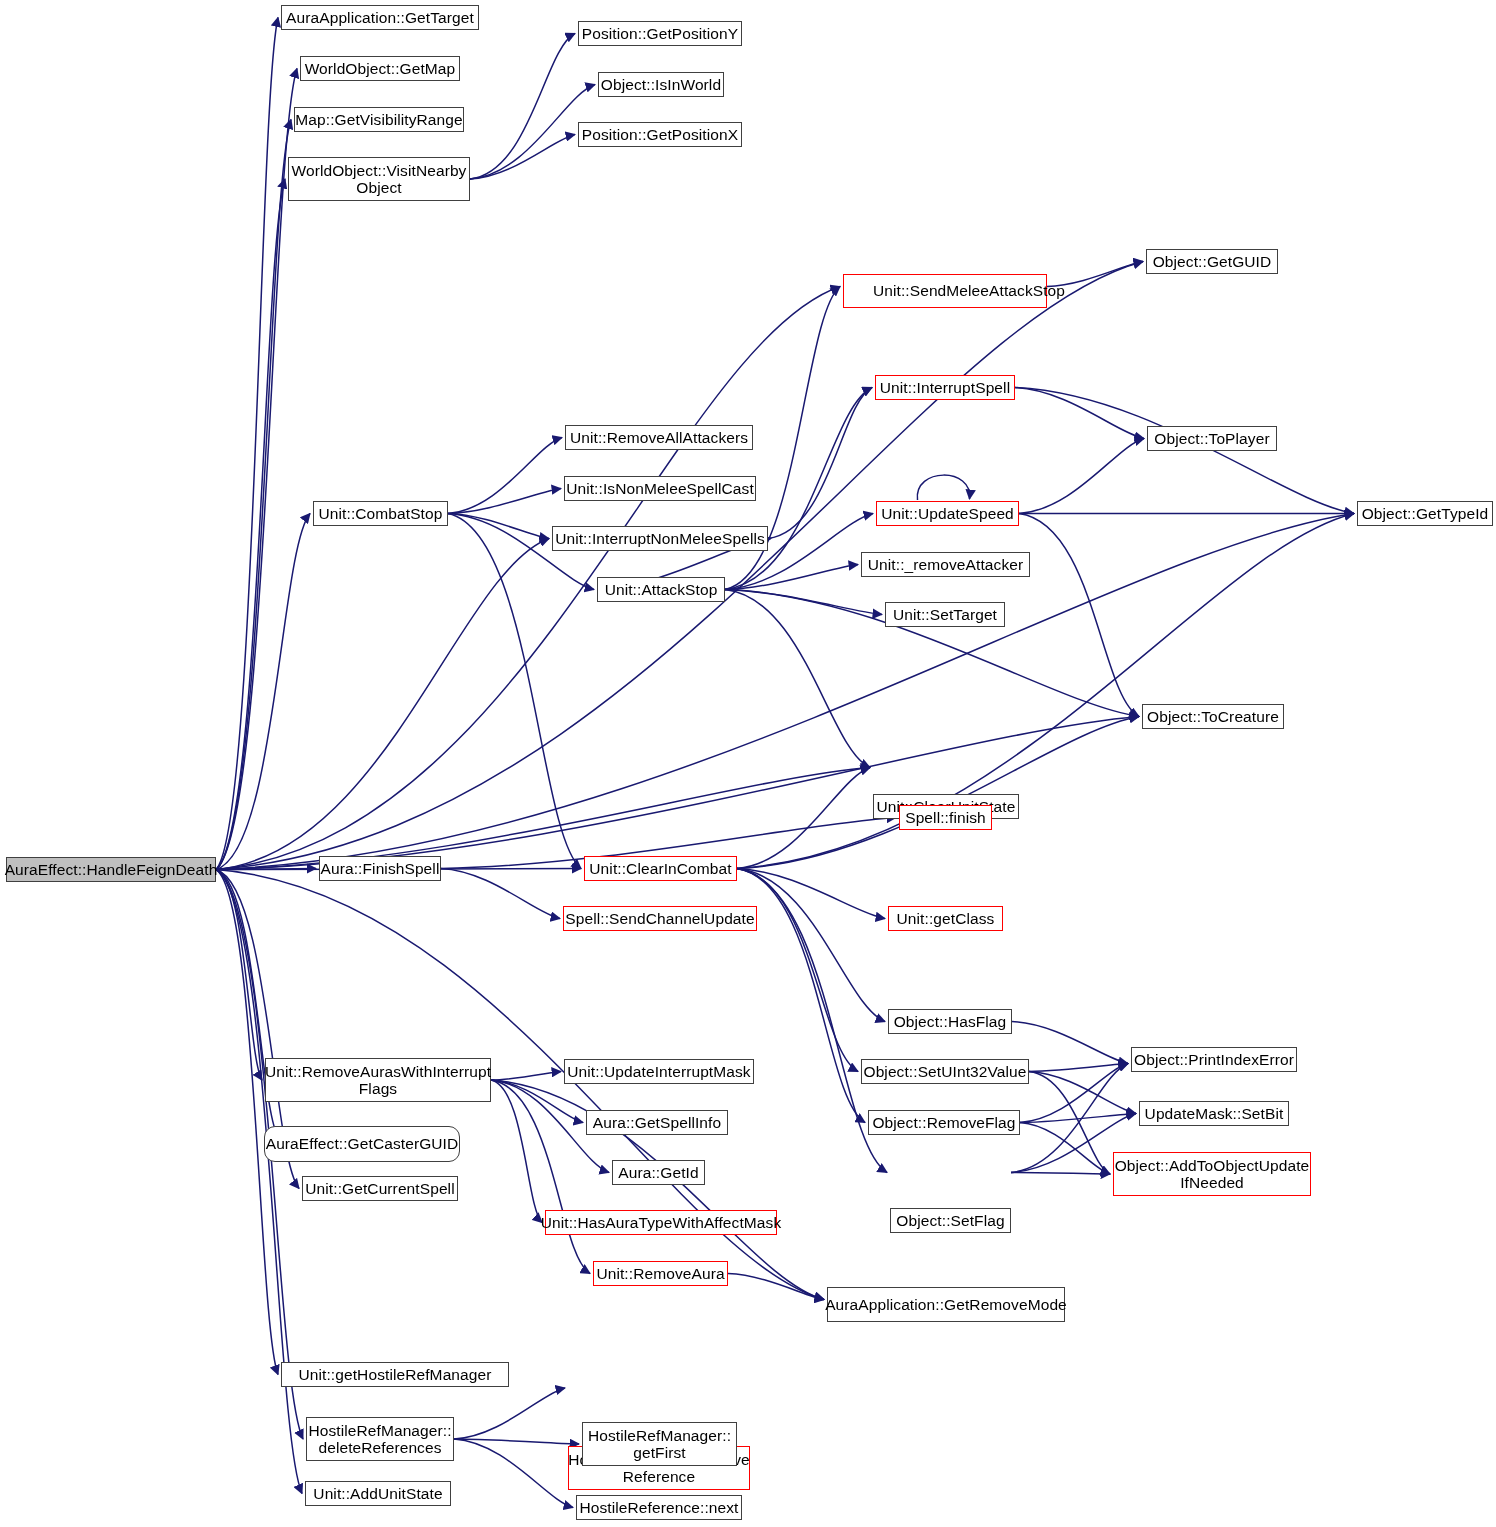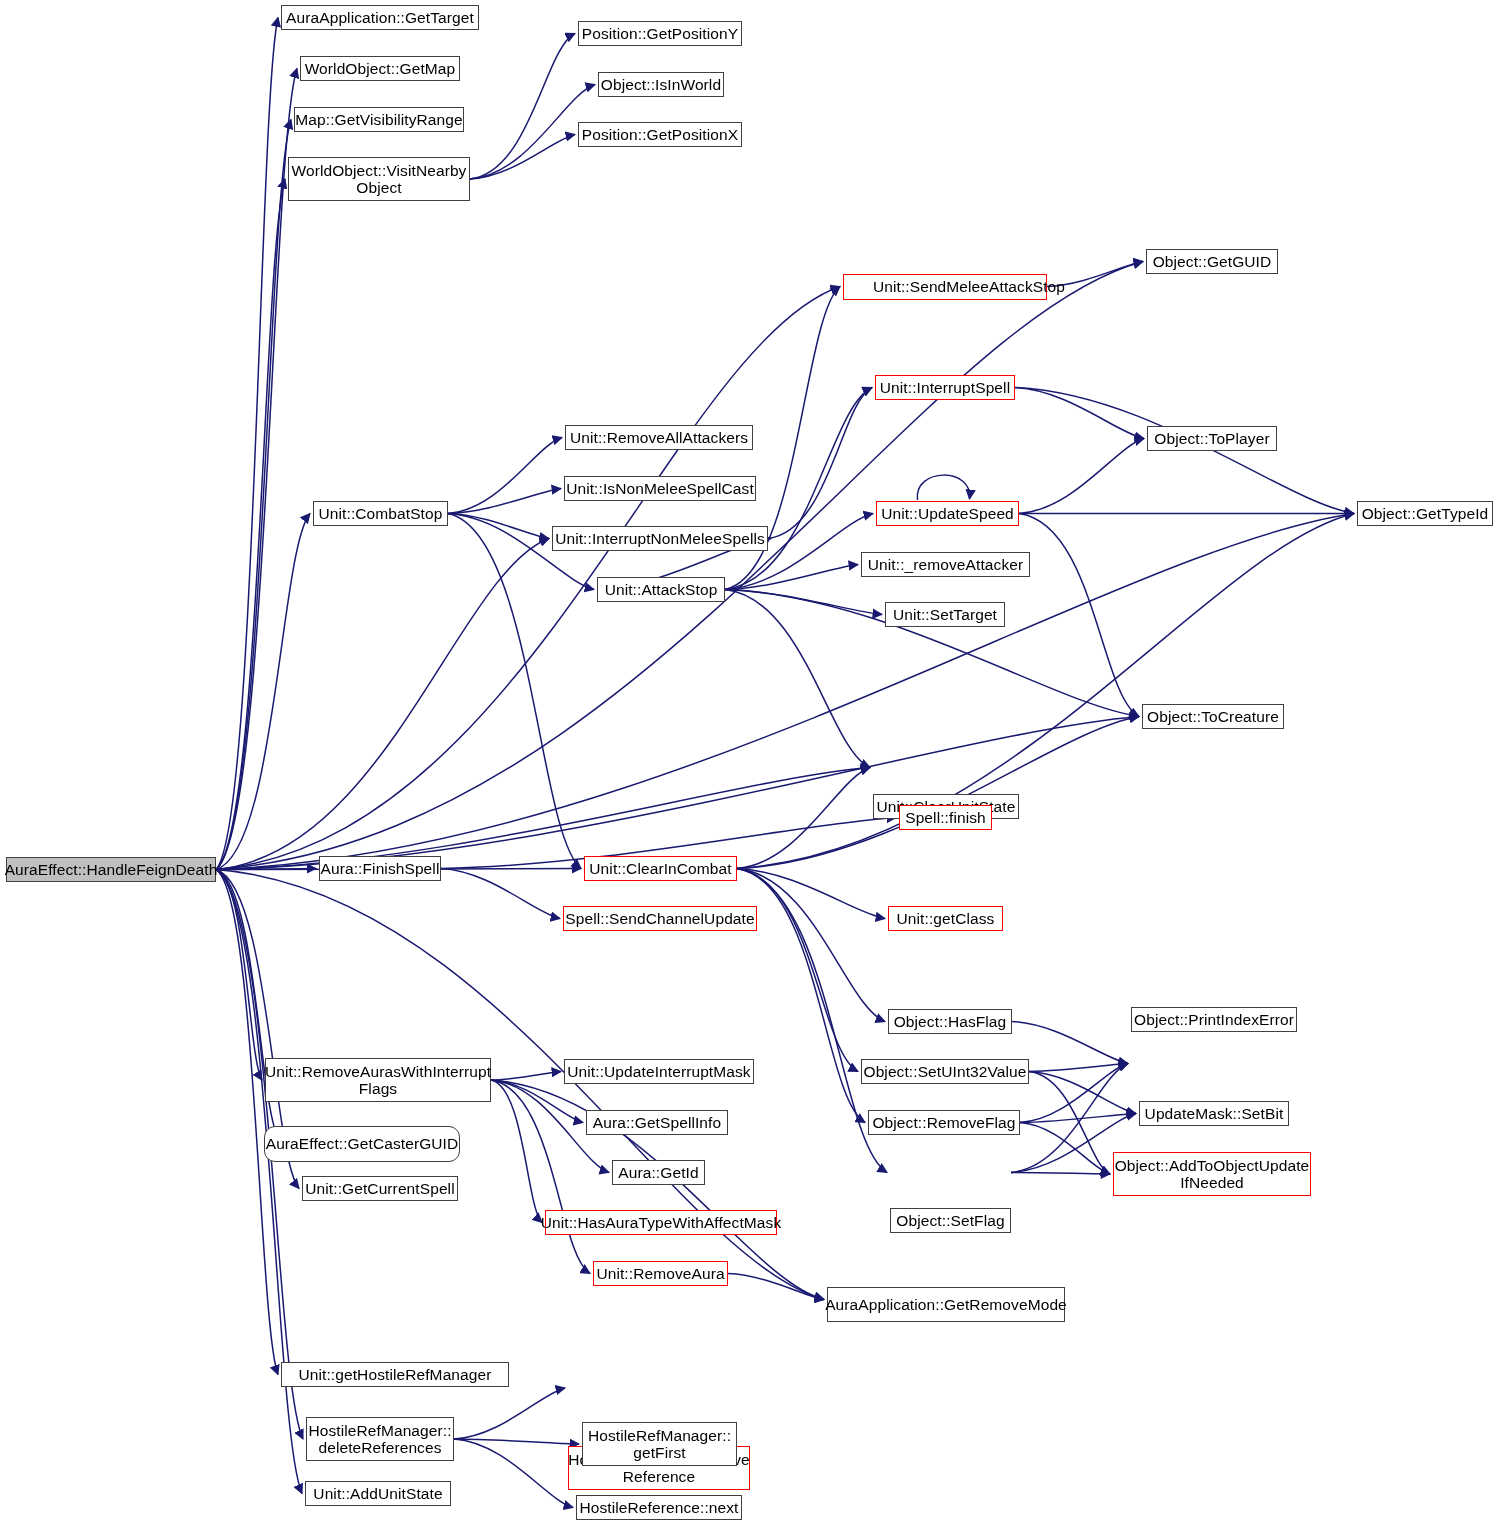--- a/index.html
+++ b/index.html
@@ -103,41 +103,41 @@
       <div class="node root" style="left: 6px; top: 857px; width: 210px; height: 25px;">AuraEffect::HandleFeignDeath</div>
       <div class="node" style="left: 281px; top: 5px; width: 198px; height: 25px;">AuraApplication::GetTarget</div>
       <div class="node" style="left: 300px; top: 56px; width: 160px; height: 25px;">WorldObject::GetMap</div>
       <div class="node" style="left: 294px; top: 107px; width: 170px; height: 25px;">Map::GetVisibilityRange</div>
       <div class="node" style="left: 288px; top: 157px; width: 182px; height: 44px;">WorldObject::VisitNearby
 Object</div>
       <div class="node" style="left: 578px; top: 21px; width: 164px; height: 25px;">Position::GetPositionY</div>
       <div class="node" style="left: 598px; top: 72px; width: 126px; height: 25px;">Object::IsInWorld</div>
       <div class="node" style="left: 578px; top: 122px; width: 164px; height: 25px;">Position::GetPositionX</div>
       <div class="node" style="left: 1146px; top: 249px; width: 132px; height: 25px;">Object::GetGUID</div>
-      <div class="node red" style="left: 843px; top: 274px; width: 204px; height: 26px; padding-left: 48px;">Unit::SendMeleeAttackStop</div>
+      <div class="node red" style="left: 843px; top: 274px; width: 204px; height: 34px; padding-left: 48px;">Unit::SendMeleeAttackStop</div>
       <div class="node red" style="left: 875px; top: 375px; width: 140px; height: 25px;">Unit::InterruptSpell</div>
       <div class="node" style="left: 1147px; top: 426px; width: 130px; height: 25px;">Object::ToPlayer</div>
       <div class="node" style="left: 1357px; top: 501px; width: 136px; height: 25px;">Object::GetTypeId</div>
       <div class="node" style="left: 565px; top: 425px; width: 188px; height: 25px;">Unit::RemoveAllAttackers</div>
       <div class="node" style="left: 564px; top: 476px; width: 192px; height: 25px;">Unit::IsNonMeleeSpellCast</div>
       <div class="node" style="left: 313px; top: 501px; width: 135px; height: 25px;">Unit::CombatStop</div>
       <div class="node" style="left: 552px; top: 526px; width: 216px; height: 25px;">Unit::InterruptNonMeleeSpells</div>
       <div class="node red" style="left: 876px; top: 501px; width: 143px; height: 25px;">Unit::UpdateSpeed</div>
       <div class="node" style="left: 597px; top: 577px; width: 128px; height: 25px;">Unit::AttackStop</div>
       <div class="node" style="left: 861px; top: 552px; width: 169px; height: 25px;">Unit::_removeAttacker</div>
       <div class="node" style="left: 885px; top: 602px; width: 120px; height: 25px;">Unit::SetTarget</div>
       <div class="node" style="left: 1142px; top: 704px; width: 142px; height: 25px;">Object::ToCreature</div>
       <div class="node" style="left: 873px; top: 794px; width: 146px; height: 25px;">Unit::ClearUnitState</div>
       <div class="node red" style="left: 899px; top: 805px; width: 93px; height: 25px;">Spell::finish</div>
       <div class="node" style="left: 319px; top: 856px; width: 122px; height: 25px;">Aura::FinishSpell</div>
       <div class="node red" style="left: 584px; top: 856px; width: 153px; height: 25px;">Unit::ClearInCombat</div>
       <div class="node red" style="left: 888px; top: 906px; width: 115px; height: 25px;">Unit::getClass</div>
       <div class="node red" style="left: 563px; top: 906px; width: 194px; height: 25px;">Spell::SendChannelUpdate</div>
       <div class="node" style="left: 888px; top: 1009px; width: 124px; height: 25px;">Object::HasFlag</div>
-      <div class="node" style="left: 1131px; top: 1007px; width: 166px; height: 25px; text-align: right;">Object::PrintIndexError</div>
+      <div class="node" style="left: 1131px; top: 1047px; width: 166px; height: 25px; text-align: right;">Object::PrintIndexError</div>
       <div class="node" style="left: 265px; top: 1058px; width: 226px; height: 44px;">Unit::RemoveAurasWithInterrupt
 Flags</div>
       <div class="node" style="left: 861px; top: 1059px; width: 168px; height: 25px;">Object::SetUInt32Value</div>
       <div class="node" style="left: 564px; top: 1059px; width: 190px; height: 25px;">Unit::UpdateInterruptMask</div>
       <div class="node" style="left: 1139px; top: 1101px; width: 150px; height: 25px;">UpdateMask::SetBit</div>
       <div class="node" style="left: 868px; top: 1110px; width: 152px; height: 25px;">Object::RemoveFlag</div>
       <div class="node" style="left: 586px; top: 1110px; width: 142px; height: 25px;">Aura::GetSpellInfo</div>
       <div class="node" style="left: 264px; top: 1126px; width: 196px; height: 36px; border-radius: 11px;">AuraEffect::GetCasterGUID</div>
       <div class="node red" style="left: 1113px; top: 1152px; width: 198px; height: 44px;">Object::AddToObjectUpdate
 IfNeeded</div>

